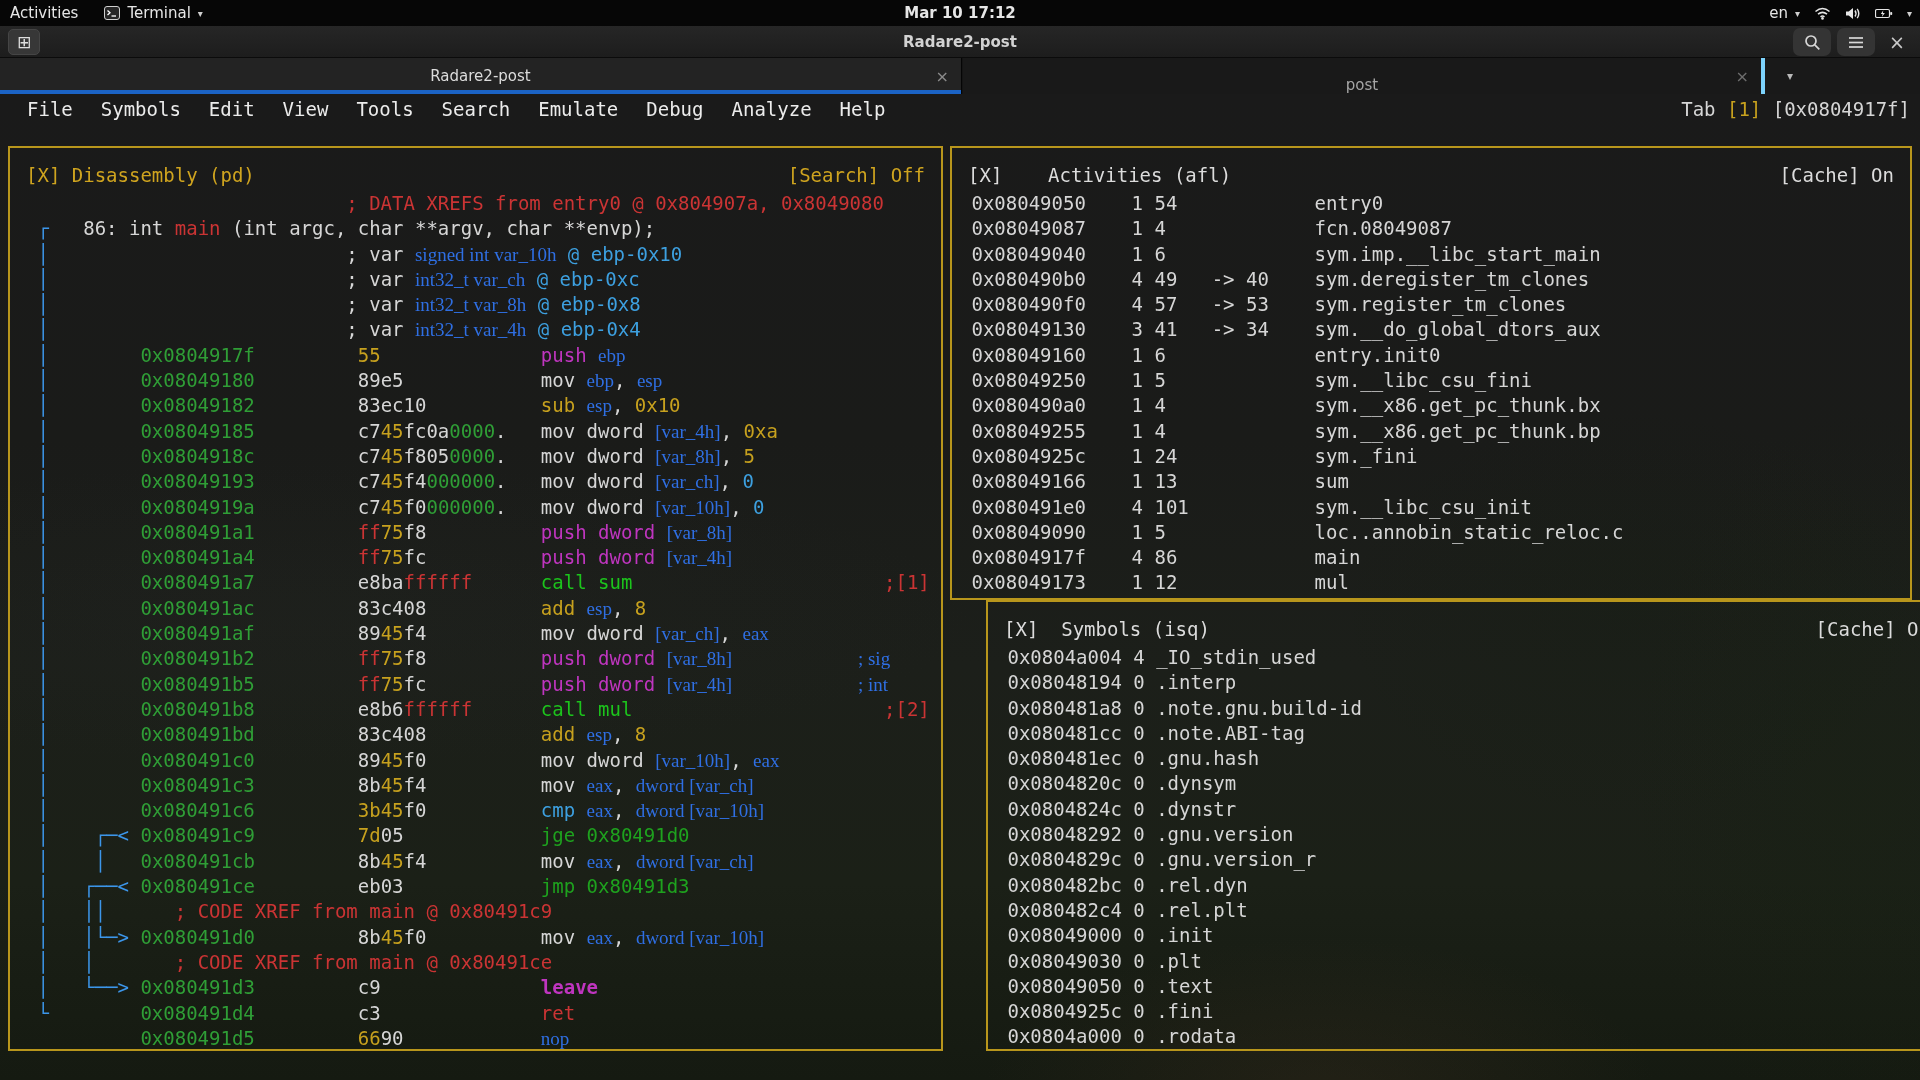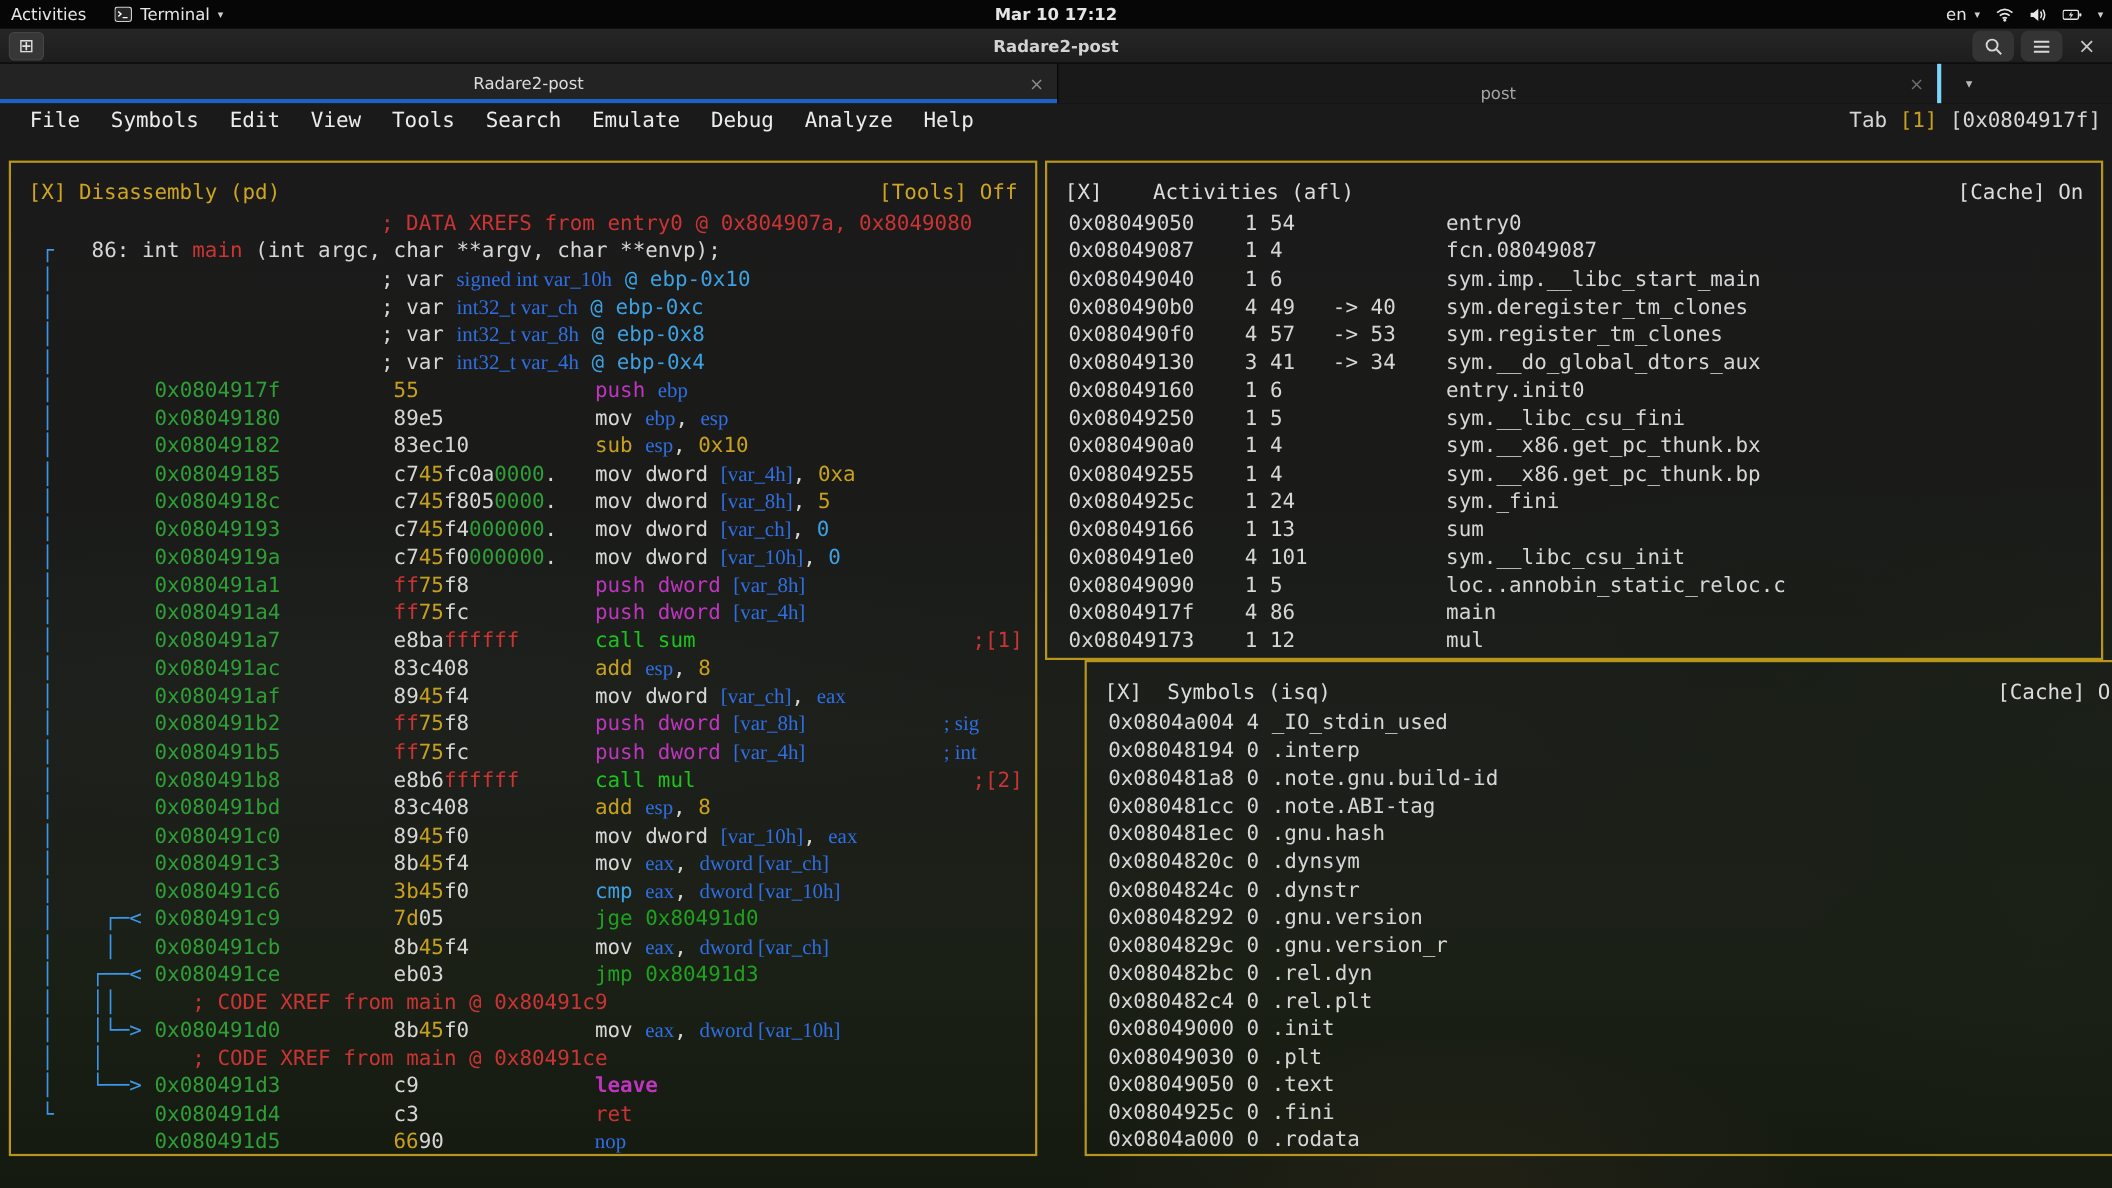--- a/index.html
+++ b/index.html
@@ -208,21 +208,21 @@
       <span class="menu-item">Analyze</span>
       <span class="menu-item">Help</span>
       <div id="menubar-right">
       <span>Tab </span><span class="gold">[1]</span><span> [0x0804917f]</span>
     </div>
   </div>
 
   <div class="panel" id="panel-disasm">
     <div class="panel-head">
       <span class="ph-title-gold">[X] Disassembly (pd)</span>
-      <span class="ph-cache-gold">[Tools] Off</span>
+      <span class="ph-cache-gold">[Search] Off</span>
     </div>
     <div class="panel-body" id="disasm-body"><div class="dline"><span class="s-w">                            </span><span class="s-r">; DATA XREFS from entry0 @ 0x804907a, 0x8049080</span></div><div class="dline"><span class="s-w"> </span><span class="s-a">┌</span><span class="s-w">   </span><span class="s-w">86: int </span><span class="s-r">main</span><span class="s-w"> (int argc, char **argv, char **envp);</span></div><div class="dline"><span class="s-w"> </span><span class="s-a">│</span><span class="s-w">                          </span><span class="s-w">; var </span><span class="s-b">signed int var_10h</span><span class="s-c"> @ ebp-0x10</span></div><div class="dline"><span class="s-w"> </span><span class="s-a">│</span><span class="s-w">                          </span><span class="s-w">; var </span><span class="s-b">int32_t var_ch</span><span class="s-c"> @ ebp-0xc</span></div><div class="dline"><span class="s-w"> </span><span class="s-a">│</span><span class="s-w">                          </span><span class="s-w">; var </span><span class="s-b">int32_t var_8h</span><span class="s-c"> @ ebp-0x8</span></div><div class="dline"><span class="s-w"> </span><span class="s-a">│</span><span class="s-w">                          </span><span class="s-w">; var </span><span class="s-b">int32_t var_4h</span><span class="s-c"> @ ebp-0x4</span></div><div class="dline"><span class="s-w"> </span><span class="s-a">│</span><span class="s-w">        </span><span class="s-g">0x0804917f</span><span class="s-w">         </span><span class="s-y">55</span><span class="s-w">              </span><span class="s-m">push </span><span class="s-b">ebp</span></div><div class="dline"><span class="s-w"> </span><span class="s-a">│</span><span class="s-w">        </span><span class="s-g">0x08049180</span><span class="s-w">         </span><span class="s-w">89e5            </span><span class="s-w">mov </span><span class="s-b">ebp</span><span class="s-w">, </span><span class="s-b">esp</span></div><div class="dline"><span class="s-w"> </span><span class="s-a">│</span><span class="s-w">        </span><span class="s-g">0x08049182</span><span class="s-w">         </span><span class="s-w">83ec10          </span><span class="s-y">sub </span><span class="s-b">esp</span><span class="s-w">, </span><span class="s-y">0x10</span></div><div class="dline"><span class="s-w"> </span><span class="s-a">│</span><span class="s-w">        </span><span class="s-g">0x08049185</span><span class="s-w">         </span><span class="s-w">c7</span><span class="s-y">45</span><span class="s-w">fc0a</span><span class="s-g">0000</span><span class="s-w">.   </span><span class="s-w">mov dword </span><span class="s-b">[var_4h]</span><span class="s-w">, </span><span class="s-y">0xa</span></div><div class="dline"><span class="s-w"> </span><span class="s-a">│</span><span class="s-w">        </span><span class="s-g">0x0804918c</span><span class="s-w">         </span><span class="s-w">c7</span><span class="s-y">45</span><span class="s-w">f805</span><span class="s-g">0000</span><span class="s-w">.   </span><span class="s-w">mov dword </span><span class="s-b">[var_8h]</span><span class="s-w">, </span><span class="s-y">5</span></div><div class="dline"><span class="s-w"> </span><span class="s-a">│</span><span class="s-w">        </span><span class="s-g">0x08049193</span><span class="s-w">         </span><span class="s-w">c7</span><span class="s-y">45</span><span class="s-w">f4</span><span class="s-g">000000</span><span class="s-w">.   </span><span class="s-w">mov dword </span><span class="s-b">[var_ch]</span><span class="s-w">, </span><span class="s-c">0</span></div><div class="dline"><span class="s-w"> </span><span class="s-a">│</span><span class="s-w">        </span><span class="s-g">0x0804919a</span><span class="s-w">         </span><span class="s-w">c7</span><span class="s-y">45</span><span class="s-w">f0</span><span class="s-g">000000</span><span class="s-w">.   </span><span class="s-w">mov dword </span><span class="s-b">[var_10h]</span><span class="s-w">, </span><span class="s-c">0</span></div><div class="dline"><span class="s-w"> </span><span class="s-a">│</span><span class="s-w">        </span><span class="s-g">0x080491a1</span><span class="s-w">         </span><span class="s-r">ff</span><span class="s-y">75</span><span class="s-w">f8          </span><span class="s-m">push dword </span><span class="s-b">[var_8h]</span></div><div class="dline"><span class="s-w"> </span><span class="s-a">│</span><span class="s-w">        </span><span class="s-g">0x080491a4</span><span class="s-w">         </span><span class="s-r">ff</span><span class="s-y">75</span><span class="s-w">fc          </span><span class="s-m">push dword </span><span class="s-b">[var_4h]</span></div><div class="dline"><span class="s-w"> </span><span class="s-a">│</span><span class="s-w">        </span><span class="s-g">0x080491a7</span><span class="s-w">         </span><span class="s-w">e8ba</span><span class="s-r">ffffff</span><span class="s-w">      </span><span class="s-C">call sum</span><span class="s-w">                      </span><span class="s-r">;[1]</span></div><div class="dline"><span class="s-w"> </span><span class="s-a">│</span><span class="s-w">        </span><span class="s-g">0x080491ac</span><span class="s-w">         </span><span class="s-w">83c408          </span><span class="s-y">add </span><span class="s-b">esp</span><span class="s-w">, </span><span class="s-y">8</span></div><div class="dline"><span class="s-w"> </span><span class="s-a">│</span><span class="s-w">        </span><span class="s-g">0x080491af</span><span class="s-w">         </span><span class="s-w">89</span><span class="s-y">45</span><span class="s-w">f4          </span><span class="s-w">mov dword </span><span class="s-b">[var_ch]</span><span class="s-w">, </span><span class="s-b">eax</span></div><div class="dline"><span class="s-w"> </span><span class="s-a">│</span><span class="s-w">        </span><span class="s-g">0x080491b2</span><span class="s-w">         </span><span class="s-r">ff</span><span class="s-y">75</span><span class="s-w">f8          </span><span class="s-m">push dword </span><span class="s-b">[var_8h]</span><span class="s-w">           </span><span class="s-b">; sig</span></div><div class="dline"><span class="s-w"> </span><span class="s-a">│</span><span class="s-w">        </span><span class="s-g">0x080491b5</span><span class="s-w">         </span><span class="s-r">ff</span><span class="s-y">75</span><span class="s-w">fc          </span><span class="s-m">push dword </span><span class="s-b">[var_4h]</span><span class="s-w">           </span><span class="s-b">; int</span></div><div class="dline"><span class="s-w"> </span><span class="s-a">│</span><span class="s-w">        </span><span class="s-g">0x080491b8</span><span class="s-w">         </span><span class="s-w">e8b6</span><span class="s-r">ffffff</span><span class="s-w">      </span><span class="s-C">call mul</span><span class="s-w">                      </span><span class="s-r">;[2]</span></div><div class="dline"><span class="s-w"> </span><span class="s-a">│</span><span class="s-w">        </span><span class="s-g">0x080491bd</span><span class="s-w">         </span><span class="s-w">83c408          </span><span class="s-y">add </span><span class="s-b">esp</span><span class="s-w">, </span><span class="s-y">8</span></div><div class="dline"><span class="s-w"> </span><span class="s-a">│</span><span class="s-w">        </span><span class="s-g">0x080491c0</span><span class="s-w">         </span><span class="s-w">89</span><span class="s-y">45</span><span class="s-w">f0          </span><span class="s-w">mov dword </span><span class="s-b">[var_10h]</span><span class="s-w">, </span><span class="s-b">eax</span></div><div class="dline"><span class="s-w"> </span><span class="s-a">│</span><span class="s-w">        </span><span class="s-g">0x080491c3</span><span class="s-w">         </span><span class="s-w">8b</span><span class="s-y">45</span><span class="s-w">f4          </span><span class="s-w">mov </span><span class="s-b">eax</span><span class="s-w">, </span><span class="s-b">dword [var_ch]</span></div><div class="dline"><span class="s-w"> </span><span class="s-a">│</span><span class="s-w">        </span><span class="s-g">0x080491c6</span><span class="s-w">         </span><span class="s-y">3b45</span><span class="s-w">f0          </span><span class="s-c">cmp </span><span class="s-b">eax</span><span class="s-w">, </span><span class="s-b">dword [var_10h]</span></div><div class="dline"><span class="s-w"> </span><span class="s-a">│</span><span class="s-w">    </span><span class="s-a">┌─&lt;</span><span class="s-w"> </span><span class="s-g">0x080491c9</span><span class="s-w">         </span><span class="s-y">7d</span><span class="s-w">05            </span><span class="s-j">jge 0x80491d0</span></div><div class="dline"><span class="s-w"> </span><span class="s-a">│</span><span class="s-w">    </span><span class="s-a">│</span><span class="s-w">   </span><span class="s-g">0x080491cb</span><span class="s-w">         </span><span class="s-w">8b</span><span class="s-y">45</span><span class="s-w">f4          </span><span class="s-w">mov </span><span class="s-b">eax</span><span class="s-w">, </span><span class="s-b">dword [var_ch]</span></div><div class="dline"><span class="s-w"> </span><span class="s-a">│</span><span class="s-w">   </span><span class="s-a">┌──&lt;</span><span class="s-w"> </span><span class="s-g">0x080491ce</span><span class="s-w">         </span><span class="s-w">eb03            </span><span class="s-j">jmp 0x80491d3</span></div><div class="dline"><span class="s-w"> </span><span class="s-a">│</span><span class="s-w">   </span><span class="s-a">││</span><span class="s-w">      </span><span class="s-r">; CODE XREF from main @ 0x80491c9</span></div><div class="dline"><span class="s-w"> </span><span class="s-a">│</span><span class="s-w">   </span><span class="s-a">│└─&gt;</span><span class="s-w"> </span><span class="s-g">0x080491d0</span><span class="s-w">         </span><span class="s-w">8b</span><span class="s-y">45</span><span class="s-w">f0          </span><span class="s-w">mov </span><span class="s-b">eax</span><span class="s-w">, </span><span class="s-b">dword [var_10h]</span></div><div class="dline"><span class="s-w"> </span><span class="s-a">│</span><span class="s-w">   </span><span class="s-a">│</span><span class="s-w">       </span><span class="s-r">; CODE XREF from main @ 0x80491ce</span></div><div class="dline"><span class="s-w"> </span><span class="s-a">│</span><span class="s-w">   </span><span class="s-a">└──&gt;</span><span class="s-w"> </span><span class="s-g">0x080491d3</span><span class="s-w">         </span><span class="s-w">c9              </span><span class="s-M">leave</span></div><div class="dline"><span class="s-w"> </span><span class="s-a">└</span><span class="s-w">        </span><span class="s-g">0x080491d4</span><span class="s-w">         </span><span class="s-w">c3              </span><span class="s-r">ret</span></div><div class="dline"><span class="s-w">          </span><span class="s-g">0x080491d5</span><span class="s-w">         </span><span class="s-y">66</span><span class="s-w">90            </span><span class="s-b">nop</span></div></div>
   </div>
 
   <div class="panel" id="panel-func">
     <div class="panel-head">
       <span class="ph-title-white">[X]    Activities (afl)</span>
       <span class="ph-cache-white">[Cache] On</span>
     </div>
     <div class="panel-body" id="func-body"><div class="frow"> 0x08049050    1 54            entry0</div><div class="frow"> 0x08049087    1 4             fcn.08049087</div><div class="frow"> 0x08049040    1 6             sym.imp.__libc_start_main</div><div class="frow"> 0x080490b0    4 49   -&gt; 40    sym.deregister_tm_clones</div><div class="frow"> 0x080490f0    4 57   -&gt; 53    sym.register_tm_clones</div><div class="frow"> 0x08049130    3 41   -&gt; 34    sym.__do_global_dtors_aux</div><div class="frow"> 0x08049160    1 6             entry.init0</div><div class="frow"> 0x08049250    1 5             sym.__libc_csu_fini</div><div class="frow"> 0x080490a0    1 4             sym.__x86.get_pc_thunk.bx</div><div class="frow"> 0x08049255    1 4             sym.__x86.get_pc_thunk.bp</div><div class="frow"> 0x0804925c    1 24            sym._fini</div><div class="frow"> 0x08049166    1 13            sum</div><div class="frow"> 0x080491e0    4 101           sym.__libc_csu_init</div><div class="frow"> 0x08049090    1 5             loc..annobin_static_reloc.c</div><div class="frow"> 0x0804917f    4 86            main</div><div class="frow"> 0x08049173    1 12            mul</div></div>

